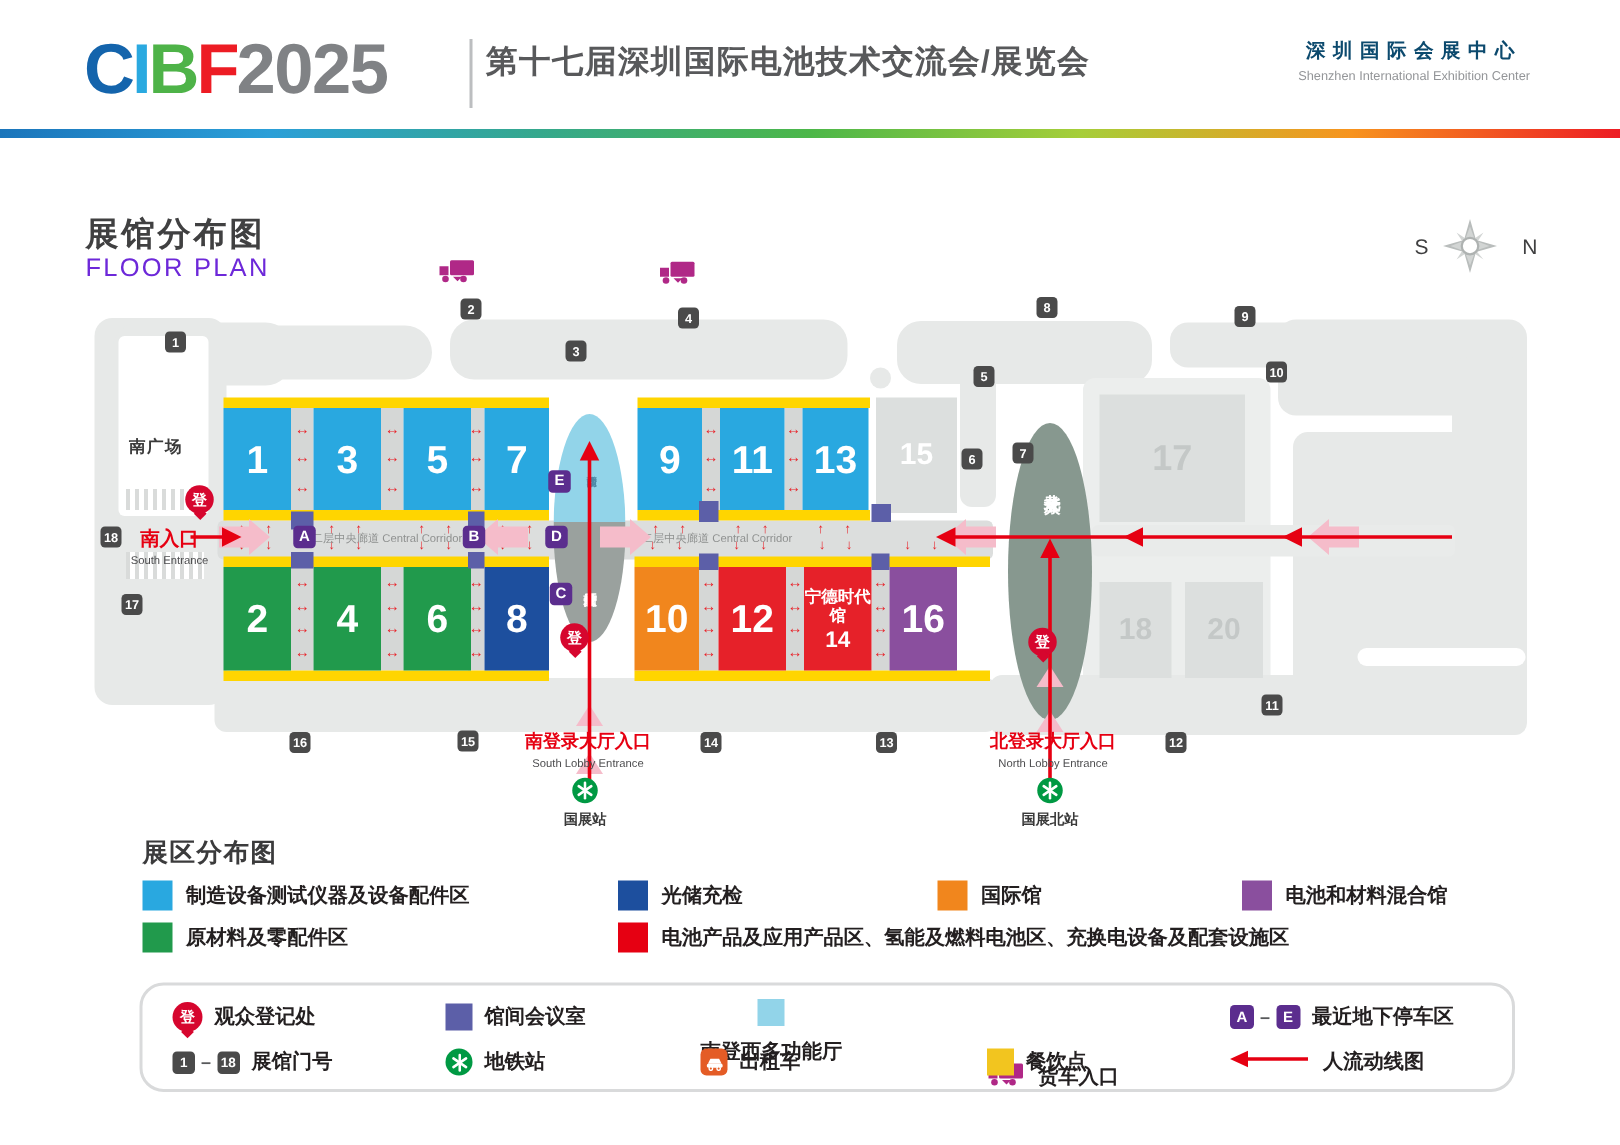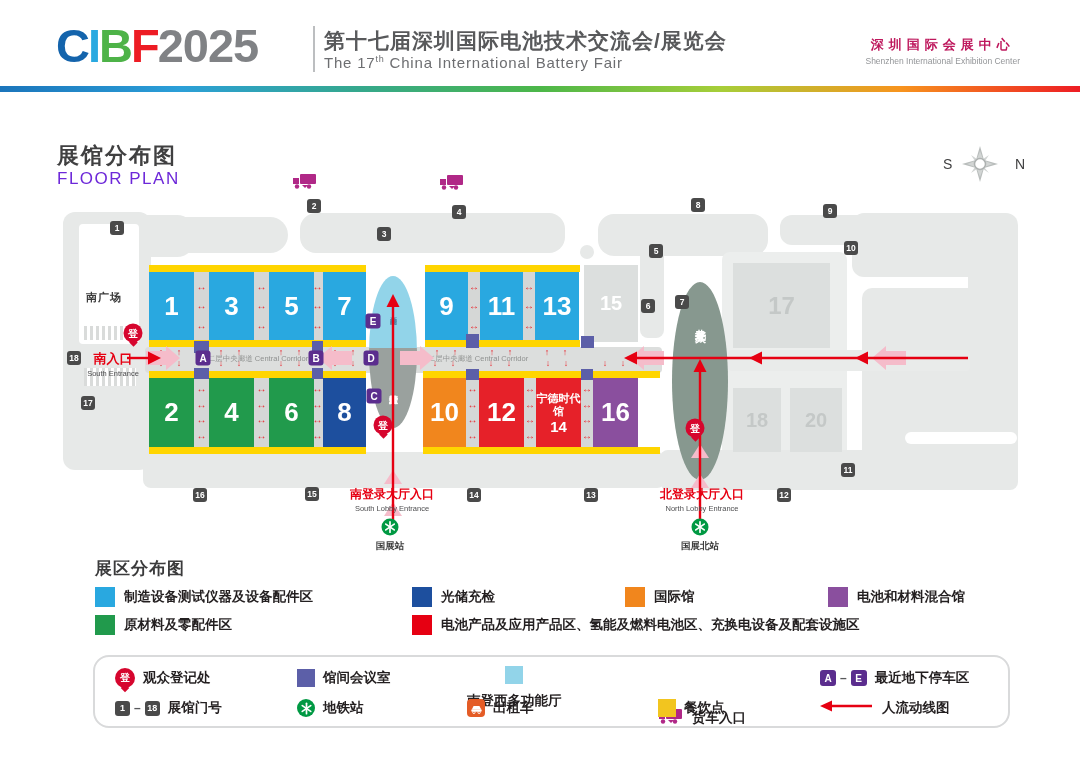--- a/index.html
+++ b/index.html
@@ -7,21 +7,21 @@
 #page{position:relative;width:1080px;height:763px;background:#fff;overflow:hidden}
 
 #logo{position:absolute;left:56px;top:20px;font-size:47px;font-weight:bold;letter-spacing:-2px;line-height:52px;white-space:nowrap}
 #logo .lc{color:#1464ac}#logo .li{color:#2aa9e0}#logo .lb{color:#4eb348}#logo .lf{color:#ed1c24}#logo .ly{color:#808285;letter-spacing:-1px}
 #logo-divider{position:absolute;left:313px;top:26px;width:2px;height:46px;background:#bcbec0}
 #title-zh{position:absolute;left:324px;top:27px;font-size:21px;font-weight:bold;color:#58595b;letter-spacing:1px;white-space:nowrap}
 #title-en{position:absolute;left:324px;top:54px;font-size:15px;color:#6d6e71;letter-spacing:0.8px;white-space:nowrap}
 #title-en sup{font-size:9px}
 #hdr-right{position:absolute;right:60px;top:22px;text-align:center}
 #hdr-date{font-size:26px;font-weight:bold;color:#58595b;letter-spacing:1px}
-#hdr-venue-zh{font-size:13px;font-weight:bold;color:#be185d;letter-spacing:5px;margin-top:14px}
+#hdr-venue-zh{font-size:13px;font-weight:bold;color:#0c4a6e;letter-spacing:5px;margin-top:3px}
 #hdr-venue-en{font-size:8.5px;color:#939598;margin-top:2px}
 #rainbow{position:absolute;left:0;top:86px;width:1080px;height:6px;background:linear-gradient(to right,#1b75bb,#2b9fd8,#35a88c,#4cb749,#a6ce39,#f7941e,#ed1c24)}
 
 #plan-title-zh{position:absolute;left:57px;top:141px;font-size:22px;font-weight:bold;color:#404041;letter-spacing:2px}
 #plan-title-en{position:absolute;left:57px;top:169px;font-size:17px;color:#6d28d9;letter-spacing:1.5px}
 #compass{position:absolute;left:938px;top:143px;width:90px;height:42px}
 #compass .cs{position:absolute;left:5px;top:13px;font-size:14px;color:#404041}
 #compass .cn{position:absolute;right:3px;top:13px;font-size:14px;color:#404041}
 
 .blob{position:absolute;background:#e7e9e8;border-radius:12px}
@@ -73,21 +73,20 @@
 .dash{font-size:12px;color:#58595b;font-weight:bold}
 </style>
 </head>
 <body>
 
 <div id="page">
 
   <div id="logo"><span class="lc">C</span><span class="li">I</span><span class="lb">B</span><span class="lf">F</span><span class="ly">2025</span></div>
   <div id="logo-divider"></div>
   <div id="title-zh">第十七届深圳国际电池技术交流会/展览会</div>
-  <div id="title-en"><span>The 17</span><sup>th</sup><span> China International Battery Fair</span></div>
   <div id="hdr-right">
     <div id="hdr-venue-zh">深圳国际会展中心</div>
     <div id="hdr-venue-en">Shenzhen International Exhibition Center</div>
   </div>
   <div id="rainbow"></div>
 
   <div id="plan-title-zh">展馆分布图</div>
   <div id="plan-title-en">FLOOR PLAN</div>
   <div id="compass">
     <span class="cs">S</span>

